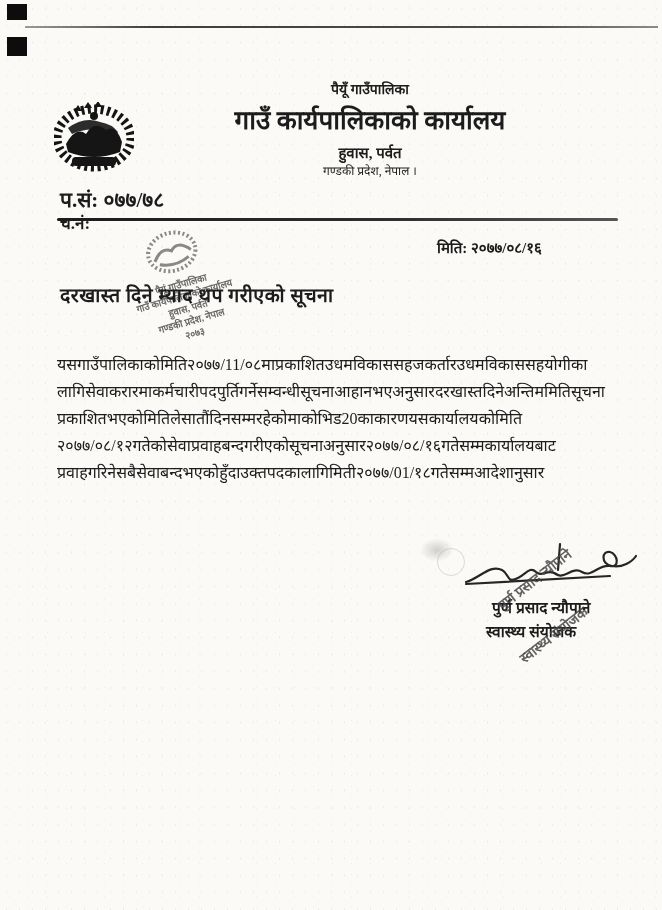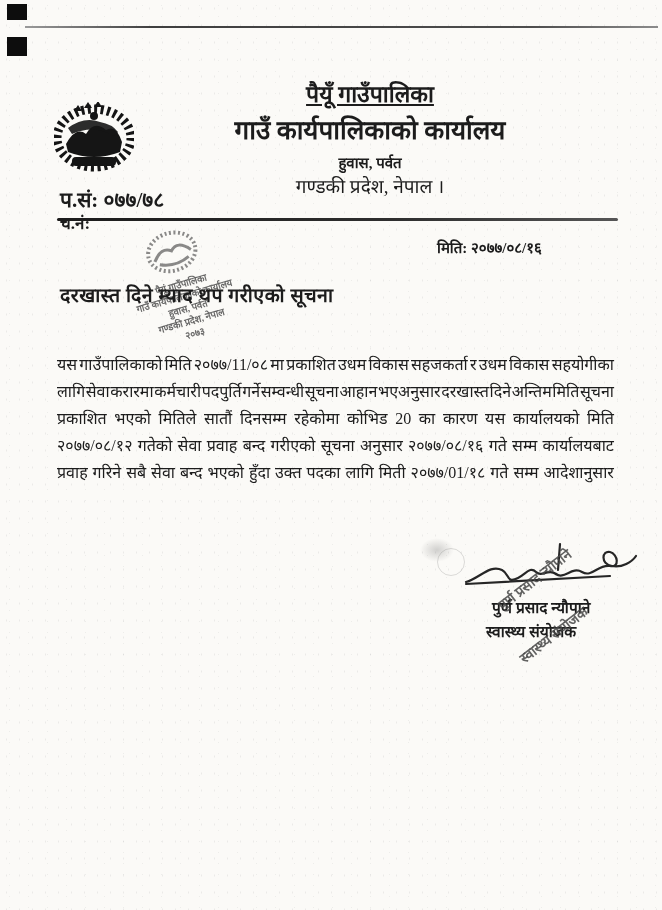--- a/index.html
+++ b/index.html
@@ -18,40 +18,40 @@
     background-size:13px 17px, 19px 11px;
     overflow:hidden;
     color:#1c1c1c;
   }
   .abs{position:absolute;}
   .topline{left:25px;top:26px;width:633px;height:2px;background:linear-gradient(90deg,#9a9a9a,#3f3f3f 20%,#4d4d4d 80%,#8b8b8b);}
   .sq{background:#0d0d0d;}
   .sq1{left:7px;top:4px;width:20px;height:16px;}
   .sq2{left:7px;top:37px;width:20px;height:19px;}
   .letterhead{left:150px;top:82px;width:440px;text-align:center;line-height:1.15;}
-  .lh-muni{font-size:23px;font-weight:bold;text-decoration:underline;}
+  .lh-muni{font-size:14px;font-weight:bold;}
   .lh-office{font-size:26px;font-weight:bold;margin-top:8px;}
   .lh-addr{font-size:15px;font-weight:bold;margin-top:9px;}
-  .lh-prov{font-size:19px;margin-top:3px;}
+  .lh-prov{font-size:12px;margin-top:3px;}
   .ref{left:60px;top:185px;font-size:21px;font-weight:bold;}
   .chn{left:60px;top:211px;font-size:17px;font-weight:bold;}
   .date{left:437px;top:189px;font-size:15px;font-weight:bold;margin-top:48px;}
   .rule{left:57px;top:218px;width:561px;height:3px;background:linear-gradient(90deg,#1b1b1b,#2e2e2e 60%,#555);border-radius:2px;}
   .stamp{
     left:100px;top:228px;width:170px;height:140px;
     transform:rotate(-16deg);
     color:rgba(75,75,75,.82);
     text-align:center;
     font-weight:bold;
     line-height:1.35;
   }
   .stamp .s-line{font-size:9.5px;white-space:nowrap;transform:scaleY(1.05);}
   .doc-title{left:60px;top:281px;width:560px;text-align:left;font-size:19.5px;font-weight:bold;letter-spacing:.5px;}
   .body-text{left:57px;top:351px;width:557px;font-size:16px;}
-  .bline{height:27px;line-height:27px;text-align:justify;text-align-last:justify;white-space:nowrap;overflow:visible;display:flex;justify-content:space-between;}
+  .bline{height:27px;line-height:27px;text-align:justify;text-align-last:justify;white-space:nowrap;overflow:visible;display:flex;}
   .bline span{flex:0 0 auto;}
   .bline.flexoff{display:block;text-align:left;text-align-last:left;}
   .smudge{left:420px;top:538px;width:34px;height:24px;border-radius:50%;
     background:radial-gradient(rgba(110,110,110,.30),rgba(110,110,110,0) 70%);}
   .smudge2{left:437px;top:548px;width:26px;height:26px;border-radius:50%;
     border:1px solid rgba(120,120,120,.25);}
   .sig-name{left:492px;top:596px;font-size:15.5px;font-weight:bold;white-space:nowrap;}
   .sig-title{left:486px;top:620px;font-size:15.5px;font-weight:bold;white-space:nowrap;}
   .sig-stamp-1{left:505px;top:595px;font-size:14px;font-weight:bold;color:rgba(70,70,70,.85);
     transform:rotate(-38deg);transform-origin:left bottom;white-space:nowrap;}

